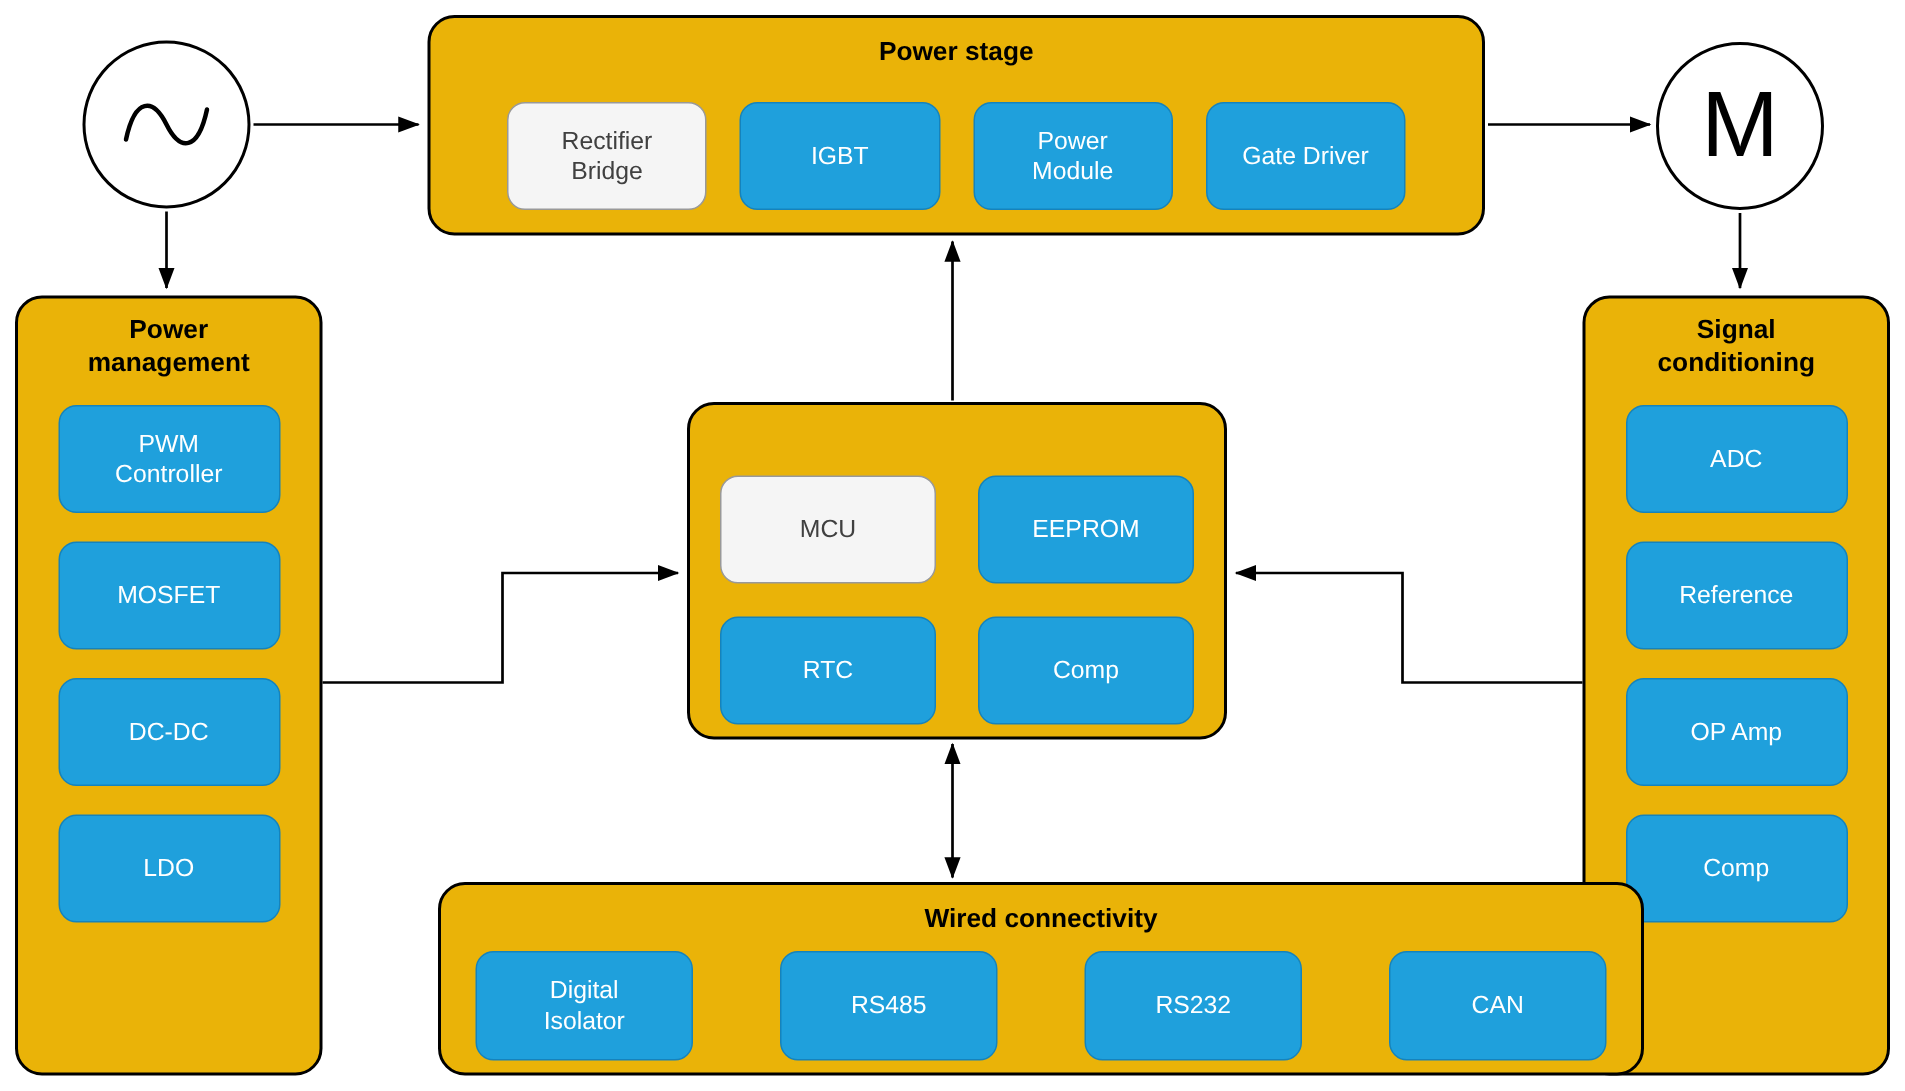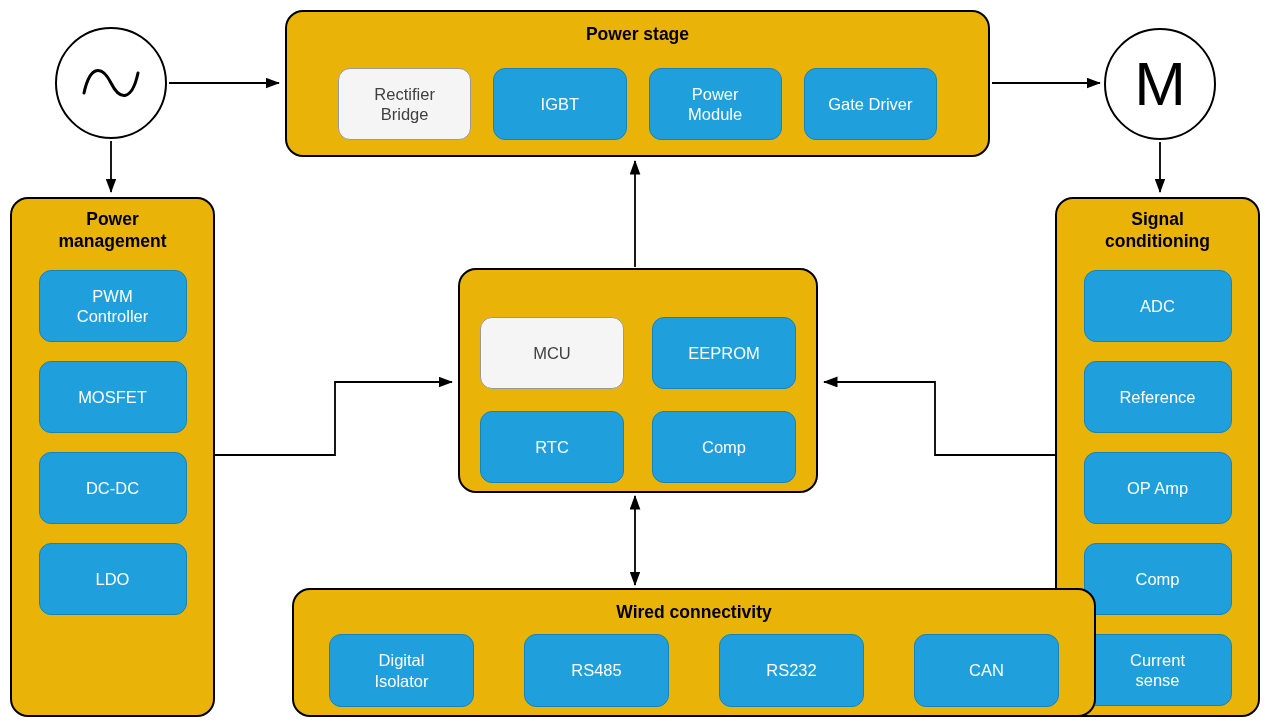--- a/index.html
+++ b/index.html
@@ -32,21 +32,21 @@
     position:absolute; left:0; right:0; top:56px;
     display:flex; justify-content:space-between; padding:0 51px;gap:22px;
   }
   #g-power-stage .chip { width:143px; height:72px; }
 
   
   #g-wired { left:292px; top:588px; width:804px; height:129px; }
   #g-wired .group-title { top:12px; }
   #g-wired .chips {
     position:absolute; left:0; right:0; top:44px;
-    display:flex; justify-content:space-between; padding:0 35px;
+    display:flex; justify-content:space-between; padding:0 23px;
   }
   #g-wired .chip { width:145px; height:73px; }
 
   
   .side-group { width:205px; height:520px; top:197px; }
   #g-power-mgmt { left:10px; }
   #g-signal { left:1055px; }
   .side-group .group-title { top:10px; }
   .side-group .chips {
     position:absolute; left:0; right:0; top:71px;
@@ -143,22 +143,20 @@
   </div>
 
   <div class="group side-group" id="g-signal">
     <div class="group-title">Signal
 conditioning</div>
     <div class="chips">
         <div class="chip blue">ADC</div>
         <div class="chip blue">Reference</div>
         <div class="chip blue">OP Amp</div>
         <div class="chip blue">Comp</div>
-        <div class="chip blue">Current
-sense</div>
       </div>
   </div>
 
   <div class="group" id="g-wired">
     <div class="group-title">Wired connectivity</div>
     <div class="chips">
         <div class="chip blue">Digital
 Isolator</div>
         <div class="chip blue">RS485</div>
         <div class="chip blue">RS232</div>

